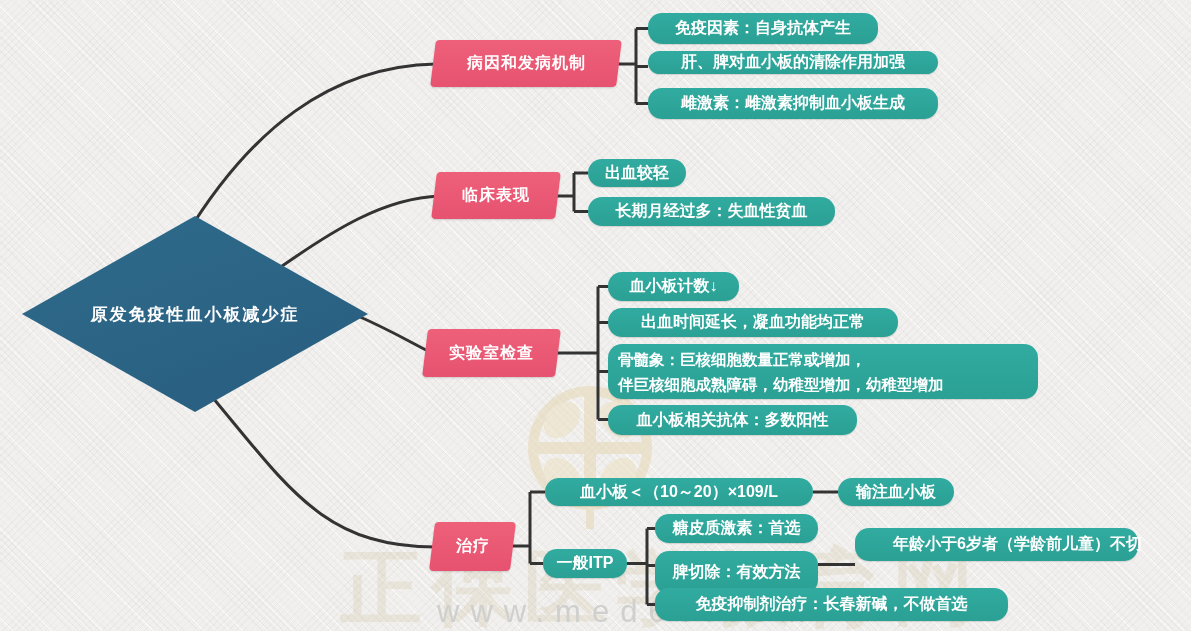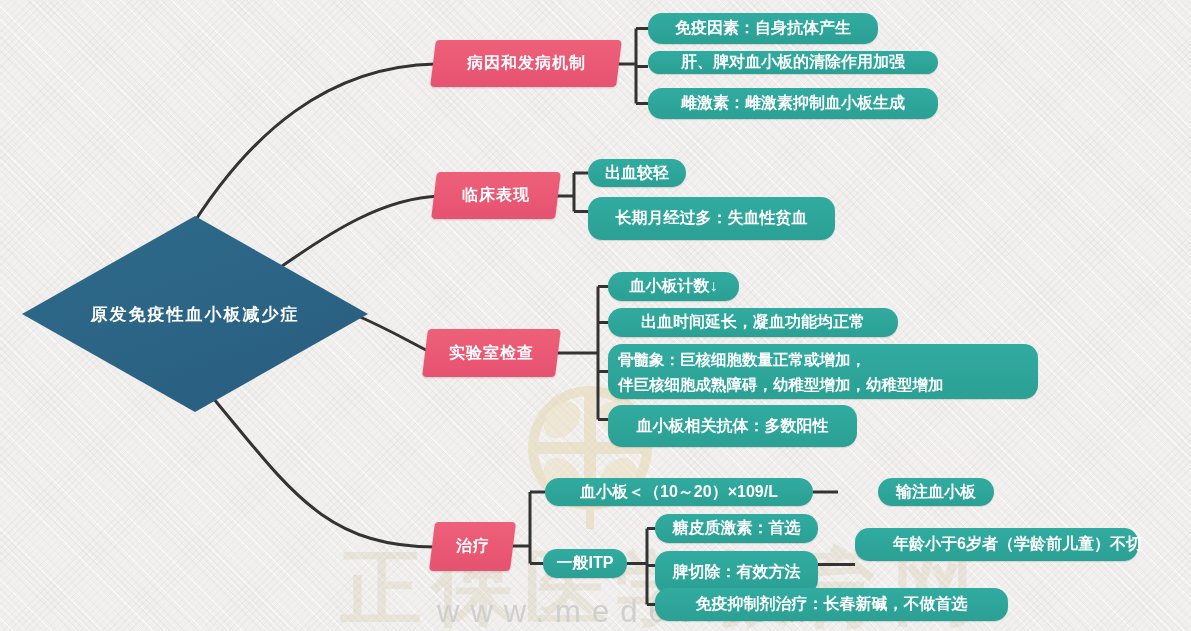--- a/index.html
+++ b/index.html
@@ -98,35 +98,35 @@
     <span>病因和发病机制</span>
   </div>
   <div class="node leaf" style="left:648px;top:13px;width:230px;height:31px;">免疫因素：自身抗体产生</div>
   <div class="node leaf" style="left:648px;top:51px;width:290px;height:23px;">肝、脾对血小板的清除作用加强</div>
   <div class="node leaf" style="left:648px;top:88px;width:290px;height:31px;">雌激素：雌激素抑制血小板生成</div>
 
   <div class="node branch" style="left:434px;top:172px;width:124px;height:47px;">
     <span>临床表现</span>
   </div>
   <div class="node leaf" style="left:588px;top:159px;width:98px;height:28px;">出血较轻</div>
-  <div class="node leaf" style="left:588px;top:197px;width:247px;height:43px;">长期月经过多：失血性贫血</div>
+  <div class="node leaf" style="left:588px;top:197px;width:247px;height:29px;">长期月经过多：失血性贫血</div>
 
   <div class="node branch" style="left:425px;top:329px;width:133px;height:48px;">
     <span>实验室检查</span>
   </div>
   <div class="node leaf" style="left:608px;top:272px;width:131px;height:29px;">血小板计数↓</div>
   <div class="node leaf" style="left:608px;top:308px;width:290px;height:29px;">出血时间延长，凝血功能均正常</div>
   <div class="node leaf multiline" style="left:608px;top:344px;width:430px;height:55px;">骨髓象：巨核细胞数量正常或增加，
 伴巨核细胞成熟障碍，幼稚型增加，幼稚型增加</div>
-  <div class="node leaf" style="left:608px;top:405px;width:249px;height:42px;">血小板相关抗体：多数阳性</div>
+  <div class="node leaf" style="left:608px;top:405px;width:249px;height:30px;">血小板相关抗体：多数阳性</div>
 
   <div class="node branch" style="left:432px;top:522px;width:81px;height:49px;">
     <span>治疗</span>
   </div>
   <div class="node leaf" style="left:545px;top:478px;width:268px;height:28px;">血小板＜（10～20）×109/L</div>
-  <div class="node leaf" style="left:838px;top:478px;width:116px;height:28px;margin-left:40px;">输注血小板</div>
+  <div class="node leaf" style="left:838px;top:478px;width:116px;height:28px;">输注血小板</div>
   <div class="node leaf" style="left:543px;top:549px;width:84px;height:29px;">一般ITP</div>
   <div class="node leaf" style="left:655px;top:514px;width:163px;height:29px;">糖皮质激素：首选</div>
   <div class="node leaf" style="left:655px;top:551px;width:163px;height:43px;">脾切除：有效方法</div>
   <div class="node leaf" style="left:855px;top:528px;width:283px;height:33px;padding-left:48px;">年龄小于6岁者（学龄前儿童）不切</div>
   <div class="node leaf" style="left:655px;top:588px;width:353px;height:33px;">免疫抑制剂治疗：长春新碱，不做首选</div>
 
 </div>
 
 </body></html>

